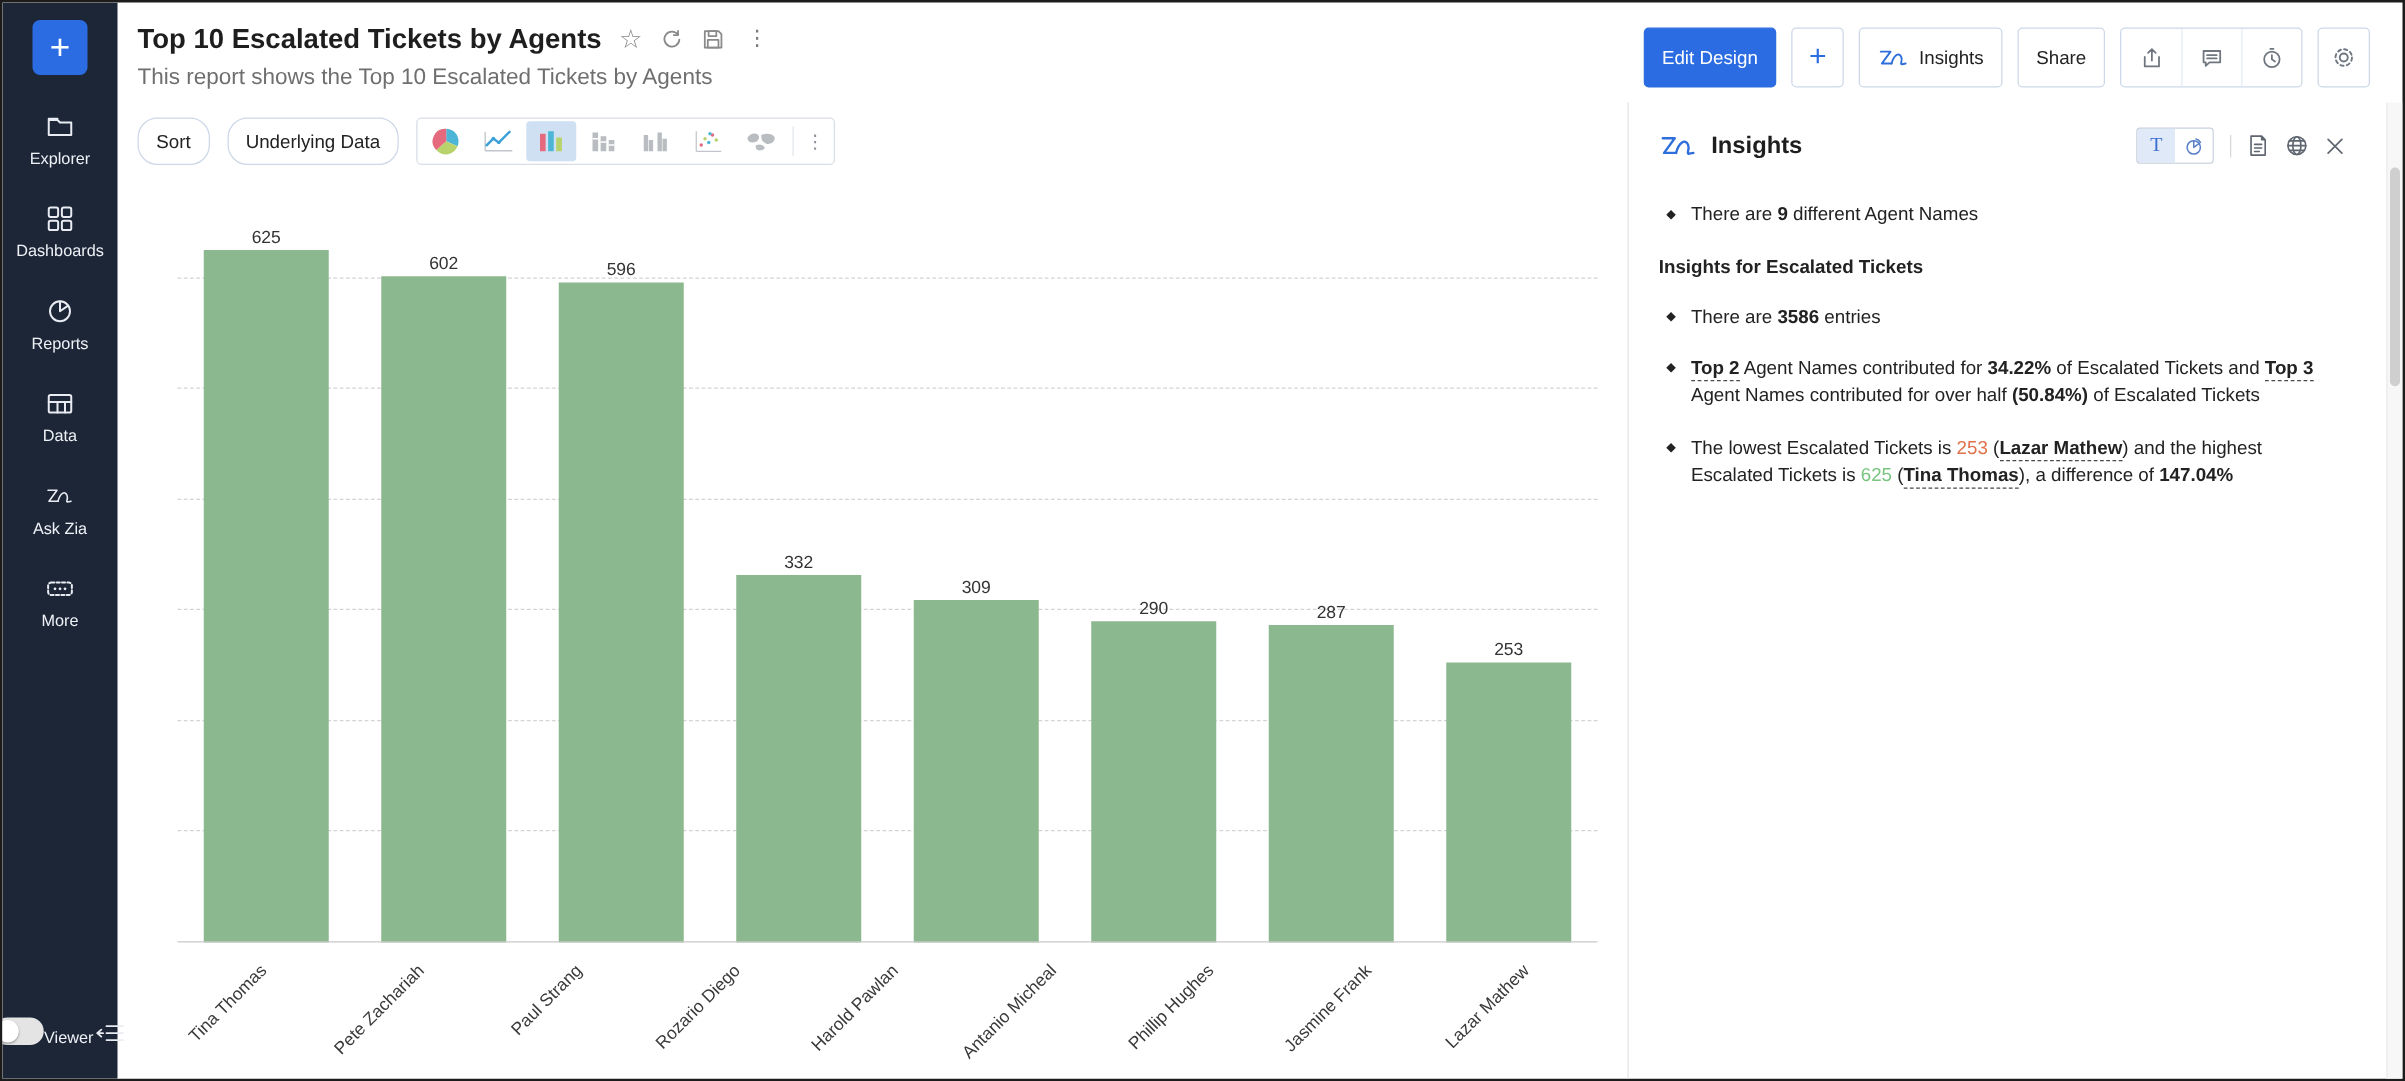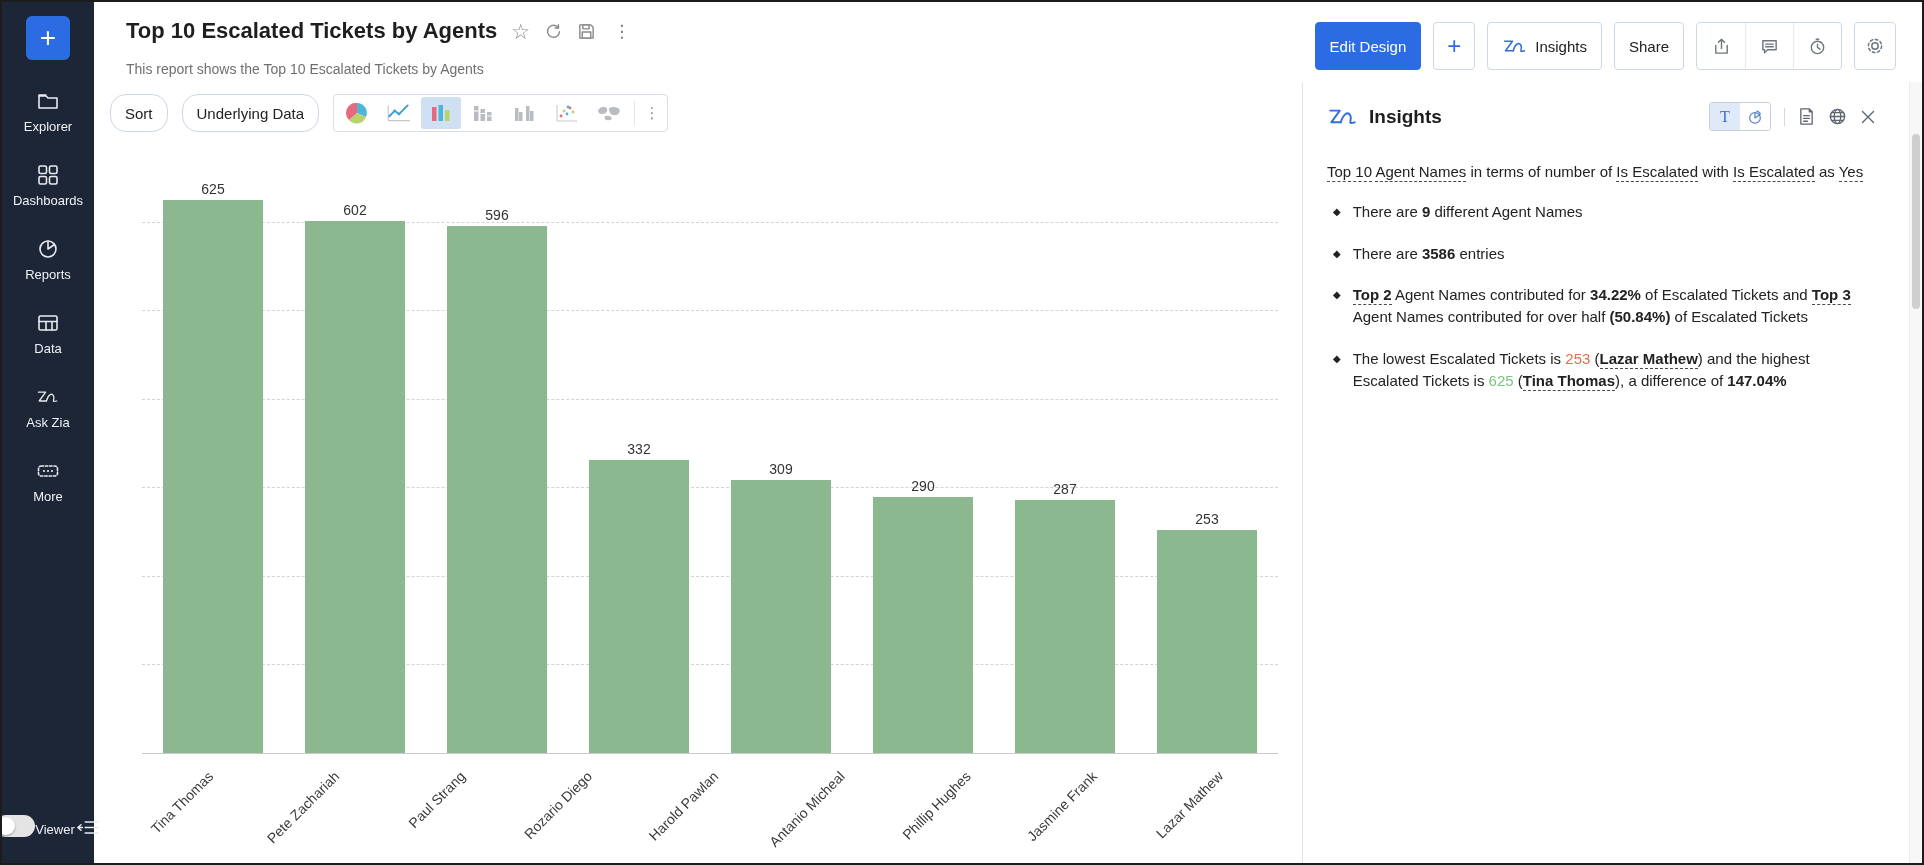--- a/index.html
+++ b/index.html
@@ -15,28 +15,28 @@
   .nav-item svg { width:24px; height:22px; }
   .nav-label { margin-top:7px; font-size:13px; color:#eef1f6; white-space:nowrap; }
   .side-bottom { margin-top:auto; display:flex; align-items:center; }
   .toggle { width:40px; height:22px; border-radius:11px; background:#e4e4e4; position:relative; cursor:pointer; }
   .toggle .knob { position:absolute; left:2px; top:2px; width:18px; height:18px; border-radius:50%; background:#fff; box-shadow:0 1px 2px rgba(0,0,0,.35); }
   .viewer-label { margin-top:8px; font-size:13px; color:#eef1f6; }
   .collapse-btn { margin:30px 0 22px 0; cursor:pointer; }
 
   
   .main { flex:1; display:flex; flex-direction:column; min-width:0; }
-  .top-bar { height:80px; display:flex; justify-content:space-between; padding:16px 26px 0 32px; flex-shrink:0; }
+  .top-bar { height:80px; display:flex; justify-content:space-between; padding:16px 26px 0 16px; flex-shrink:0; }
   .title-row { display:flex; align-items:center; gap:14px; }
   .page-title { font-size:22px; font-weight:700; color:#1e1e1e; }
   .t-icon { color:#8a8a8a; cursor:pointer; display:flex; align-items:center; }
   .t-icon svg { width:19px; height:19px; }
   .star-glyph { font-size:21px; line-height:19px; }
   .kebab { font-size:17px; color:#777; letter-spacing:0; cursor:pointer; padding:0 3px; }
-  .page-subtitle { margin-top:17px; font-size:14px; color:#6f6f6f; }
+  .page-subtitle { margin-top:7px; font-size:18px; color:#6f6f6f; }
 
   .header-actions { display:flex; gap:12px; margin-top:4px; height:48px; }
   .btn { border:1px solid #ccd7e8; background:#fff; border-radius:4px; font-size:15px; color:#222;
     display:flex; align-items:center; justify-content:center; padding:0 14px; cursor:pointer; white-space:nowrap; }
   .btn-primary { background:var(--accent,#2b6ce2); border-color:var(--accent,#2b6ce2); color:#fff; }
   .btn-plus { color:var(--accent,#2b6ce2); font-size:24px; width:42px; padding:0; font-weight:400; }
   .btn-zia { gap:7px; }
   .icon-group { display:flex; border:1px solid #ccd7e8; border-radius:4px; background:#fff; }
   .icon-group .ig-btn { width:48px; display:flex; align-items:center; justify-content:center; cursor:pointer; }
   .icon-group .ig-btn + .ig-btn { border-left:1px solid #e4eaf2; }
@@ -412,27 +412,27 @@
             </span>
             <span class="ip-ic">
               <svg viewBox="0 0 16 16" width="16" height="16">
                   <path class="dicon" d="M2.5 2.5 L13.5 13.5 M13.5 2.5 L2.5 13.5"></path>
                 </svg>
             </span>
           </div>
         </div>
 
         <div class="insights-body">
-            <div class="blk blk-intro">
-              <span class="blk-text"><span class="seg-dashed">Top 10</span><span> </span><span class="seg-dashed">Agent Names</span><span> in terms of number of </span><span class="seg-dashed">Is Escalated</span><span> with </span><span class="seg-dashed">Is Escalated</span><span> as </span><span class="seg-dashed">Yes</span></span>
-            </div>
             <div class="blk blk-bullet">
               <span class="diamond">◆</span>
               <span class="blk-text"><span>There are </span><span class="seg-bold">9</span><span> different Agent Names</span></span>
             </div>
+            <div class="blk blk-heading">
+              <span class="blk-text"><span class="seg-bold">Insights for Escalated Tickets</span></span>
+            </div>
             <div class="blk blk-bullet">
               <span class="diamond">◆</span>
               <span class="blk-text"><span>There are </span><span class="seg-bold">3586</span><span> entries</span></span>
             </div>
             <div class="blk blk-bullet">
               <span class="diamond">◆</span>
               <span class="blk-text"><span class="seg-bold seg-dashed">Top 2</span><span> Agent Names contributed for </span><span class="seg-bold">34.22%</span><span> of Escalated Tickets and </span><span class="seg-bold seg-dashed">Top 3</span><span> Agent Names contributed for over half </span><span class="seg-bold">(50.84%)</span><span> of Escalated Tickets</span></span>
             </div>
             <div class="blk blk-bullet">
               <span class="diamond">◆</span>

